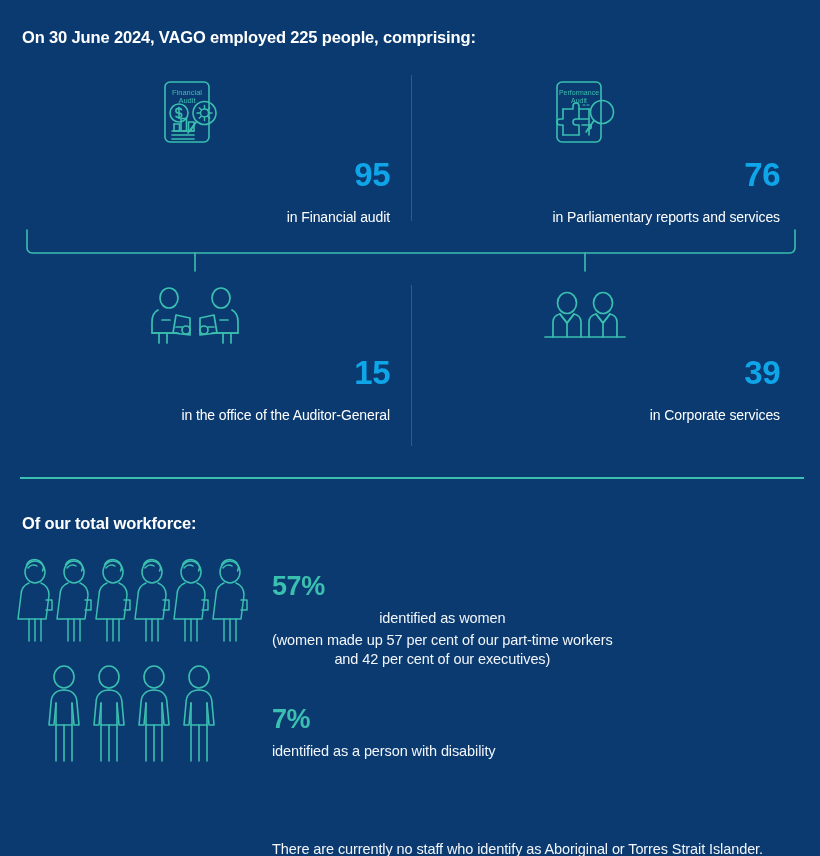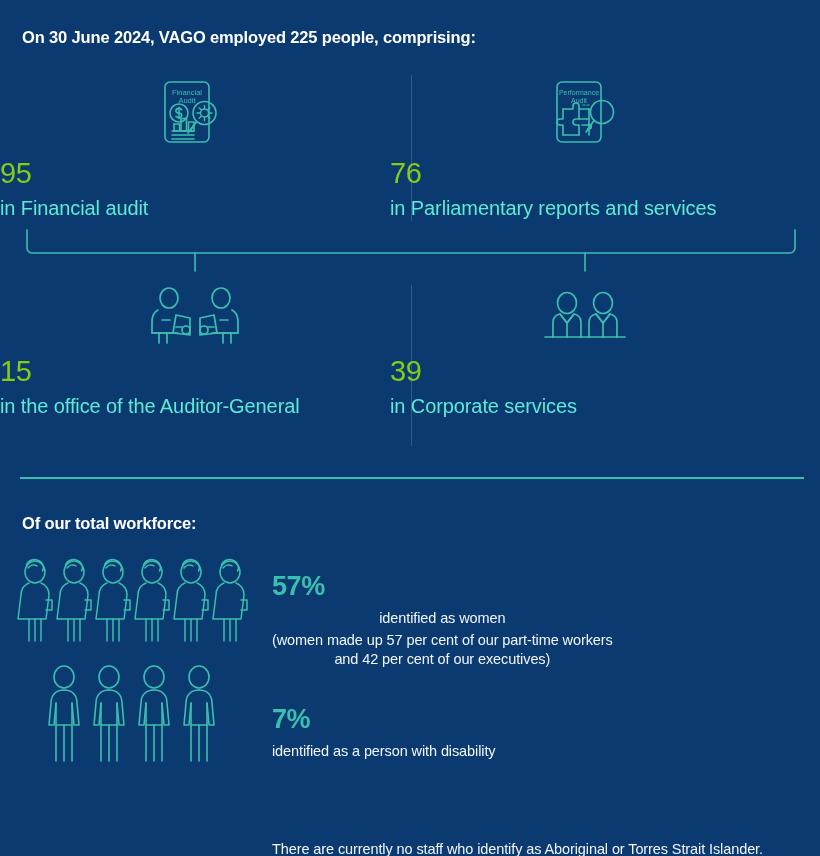--- a/index.html
+++ b/index.html
@@ -31,47 +31,47 @@
     color: #ffffff;
     white-space: nowrap;
   }
   #main-heading { left: 22px; top: 28px; }
   #workforce-heading { left: 22px; top: 514px; }
 
   
   .stat-cell {
     position: absolute;
     width: 390px;
-    text-align: left;
+    text-align: right;
   }
   #cell-financial  { left: 0px;   top: 72px; }
   #cell-parl       { left: 390px; top: 72px; }
   #cell-oag        { left: 0px;   top: 282px; }
   #cell-corp       { left: 390px; top: 282px; }
 
   .icon-wrap {
     height: 86px;
     display: flex;
     align-items: center;
     justify-content: center;
   }
   #cell-oag .icon-wrap  { height: 74px; }
   #cell-corp .icon-wrap { height: 74px; }
 
   .stat-number {
-    font-size: 29px;
-    font-weight: normal;
-    color: #84cc16;
+    font-size: 33px;
+    font-weight: bold;
+    color: #0ea5e9;
     line-height: 1.05;
     letter-spacing: -0.5px;
   }
   .stat-label {
-    font-size: 20px;
-    color: #5eead4;
-    margin-top: 9px;
+    font-size: 14px;
+    color: #ffffff;
+    margin-top: 16px;
     letter-spacing: -0.1px;
   }
 
   
   .v-divider {
     position: absolute;
     width: 1px;
     background: #2d5a90;
     left: 411px;
   }

